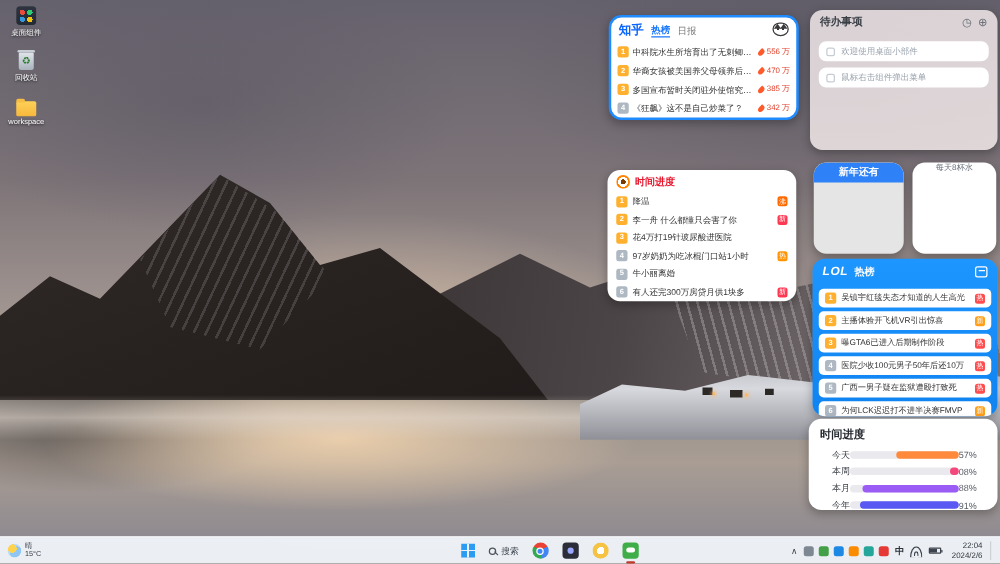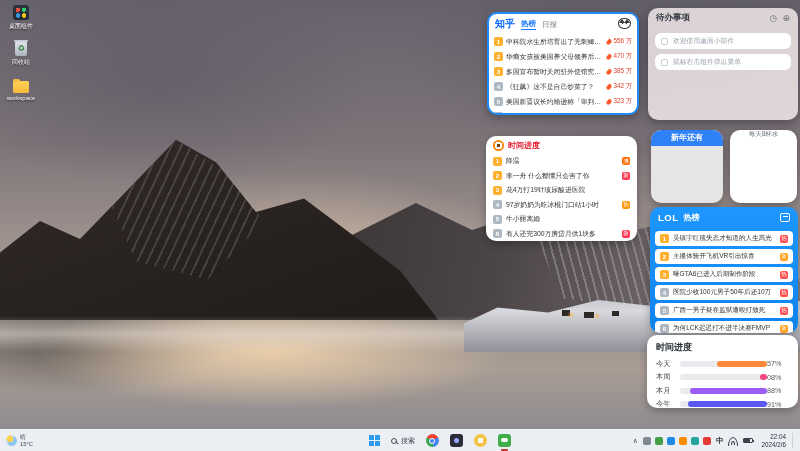--- a/index.html
+++ b/index.html
@@ -44,21 +44,21 @@
     radial-gradient(2.2px at 30% 70%,#3498db 98%,transparent),radial-gradient(2.2px at 68% 70%,#f1c40f 98%,transparent),linear-gradient(#2d3440,#242a34);}
   .bin{width:12px;height:14px;margin:0 auto;background:linear-gradient(180deg,#dfe4ea,#aab3bd);border-radius:1px 1px 2px 2px;position:relative;font-size:8px;line-height:14px;color:#2e7d32;}
   .bin::before{content:"";position:absolute;top:-2px;left:-1px;right:-1px;height:2px;background:#c7ced6;border-radius:1px;}
   .folder{width:16px;height:12px;margin:2px auto 0;background:linear-gradient(#ffd158,#f6b83c);border-radius:1.5px;position:relative;}
   .folder::before{content:"";position:absolute;top:-2.5px;left:0;width:7px;height:3px;background:#f6bd44;border-radius:1.5px 1.5px 0 0;}
 
   
   .widget{position:absolute;border-radius:10px;box-shadow:0 3px 8px rgba(0,0,0,.28);}
 
   
-  #zhihu{left:487px;top:12px;width:152px;height:103px;background:#fff;border:2px solid #1f8bff;overflow:hidden;}
+  #zhihu{left:487px;top:12px;width:152px;height:84px;background:#fff;border:2px solid #1f8bff;overflow:hidden;}
   #zhihu .hd{display:flex;align-items:center;height:19px;padding:0 6px;}
   .zh-logo{color:#0a66ff;font-weight:bold;font-size:10px;margin-right:6px;}
   .zh-tab{font-size:7.5px;color:#777;margin-right:6px;padding-top:2px;}
   .zh-tab.on{color:#1677ff;border-bottom:1.5px solid #1677ff;font-weight:bold;}
   .cat{width:13px;height:11px;margin-left:auto;position:relative;border:1px solid #3a3a3a;border-radius:45% 45% 50% 50%;
     background:radial-gradient(1px at 32% 48%,#333 98%,transparent),radial-gradient(1px at 68% 48%,#333 98%,transparent),#fff;}
   .cat::before,.cat::after{content:"";position:absolute;top:-3px;width:0;height:0;border:3px solid transparent;border-bottom:4px solid #3a3a3a;}
   .cat::before{left:0;} .cat::after{right:0;}
   .list{padding:1px 5px;}
   .z-row{display:flex;align-items:center;height:15px;}
@@ -97,32 +97,32 @@
 
   
   #water{left:730px;top:130px;width:67px;height:73px;background:#fff;text-align:center;}
   .ring{width:40px;height:40px;border:2.5px solid #5aa7f0;border-radius:50%;margin:7px auto 2px;display:flex;align-items:center;justify-content:center;}
   .ring span{font-size:10px;font-weight:bold;color:#2b2f35;}
   .water-lbl{font-size:6.5px;color:#6a727c;}
 
   
   #lol{left:650px;top:207px;width:148px;height:126px;background:linear-gradient(180deg,#1d96ff,#0f83f0);overflow:hidden;}
   #lol .hd{display:flex;align-items:center;height:21px;padding:0 8px;color:#fff;}
-  .lol-logo{font-size:9.5px;font-weight:900;letter-spacing:.5px;margin-right:5px;}
+  .lol-logo{font-size:9.5px;font-weight:900;font-style:italic;letter-spacing:.5px;margin-right:5px;}
   .lol-ttl{font-size:8px;font-weight:bold;}
   .cal{margin-left:auto;width:10px;height:9px;border:1.2px solid #fff;border-radius:2px;position:relative;}
   .cal::before{content:"";position:absolute;top:1.5px;left:1.5px;right:1.5px;height:1.2px;background:#fff;}
   .l-row{display:flex;align-items:center;background:#fff;border-radius:4px;height:15px;margin:3px 5px;padding:0 5px;}
   .l-title{flex:1;margin:0 4px;font-size:6.6px;color:#333;white-space:nowrap;overflow:hidden;text-overflow:ellipsis;}
 
   
   #progress{left:647px;top:335px;width:151px;height:73px;background:#fff;padding:6px 9px 4px;}
   .pg-ttl{font-size:9px;font-weight:bold;color:#24292f;margin-bottom:3px;}
   .p-row{display:flex;align-items:center;height:13.5px;}
-  .p-lbl{width:24px;font-size:7.2px;color:#3a4048;}
+  .p-lbl{width:24px;font-size:7.2px;color:#3a4048;text-align:right;}
   .track{flex:1;height:6px;background:#e9e9ee;border-radius:3px;display:flex;}
   .fill{height:6px;border-radius:3px;margin-left:auto;}
   .p-pct{width:22px;text-align:left;font-size:7.2px;color:#555b63;}
 
   
   #taskbar{position:absolute;left:0;bottom:0;width:100%;height:22px;background:rgba(238,242,248,.95);border-top:1px solid rgba(255,255,255,.6);display:flex;align-items:center;}
   .tb-weather{display:flex;align-items:center;gap:3px;padding:0 6px;}
   .sunic{width:11px;height:11px;border-radius:50%;background:radial-gradient(3.5px at 35% 35%,#ffd34d 98%,transparent),radial-gradient(5px at 62% 62%,#8fc7f2 98%,transparent),#bcdcf5;}
   .tb-weather .wtxt{display:flex;flex-direction:column;line-height:1.15;}
   .tb-weather .wtxt span{font-size:5.8px;color:#3c434c;}

